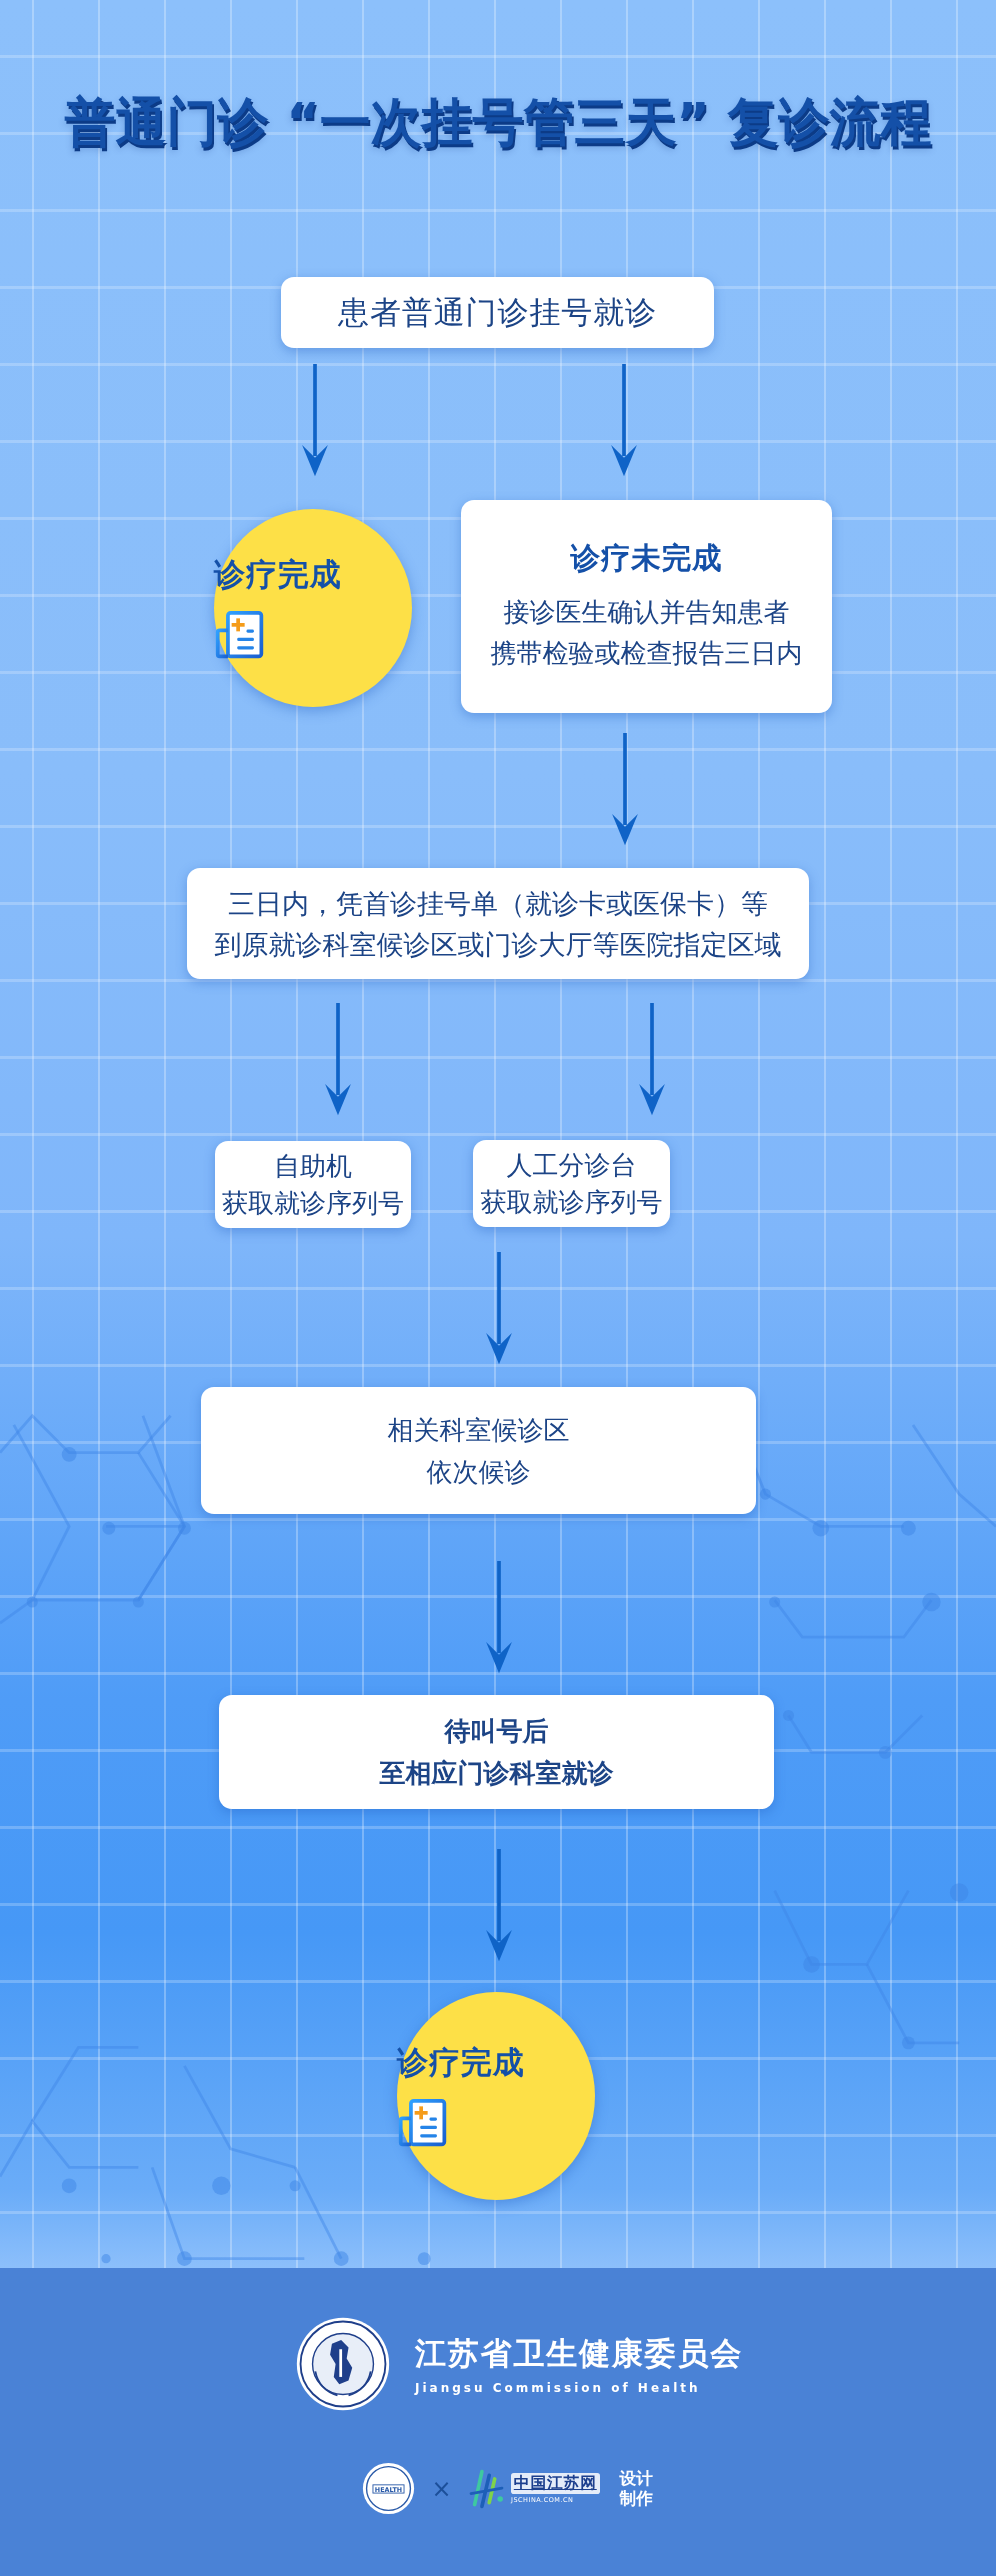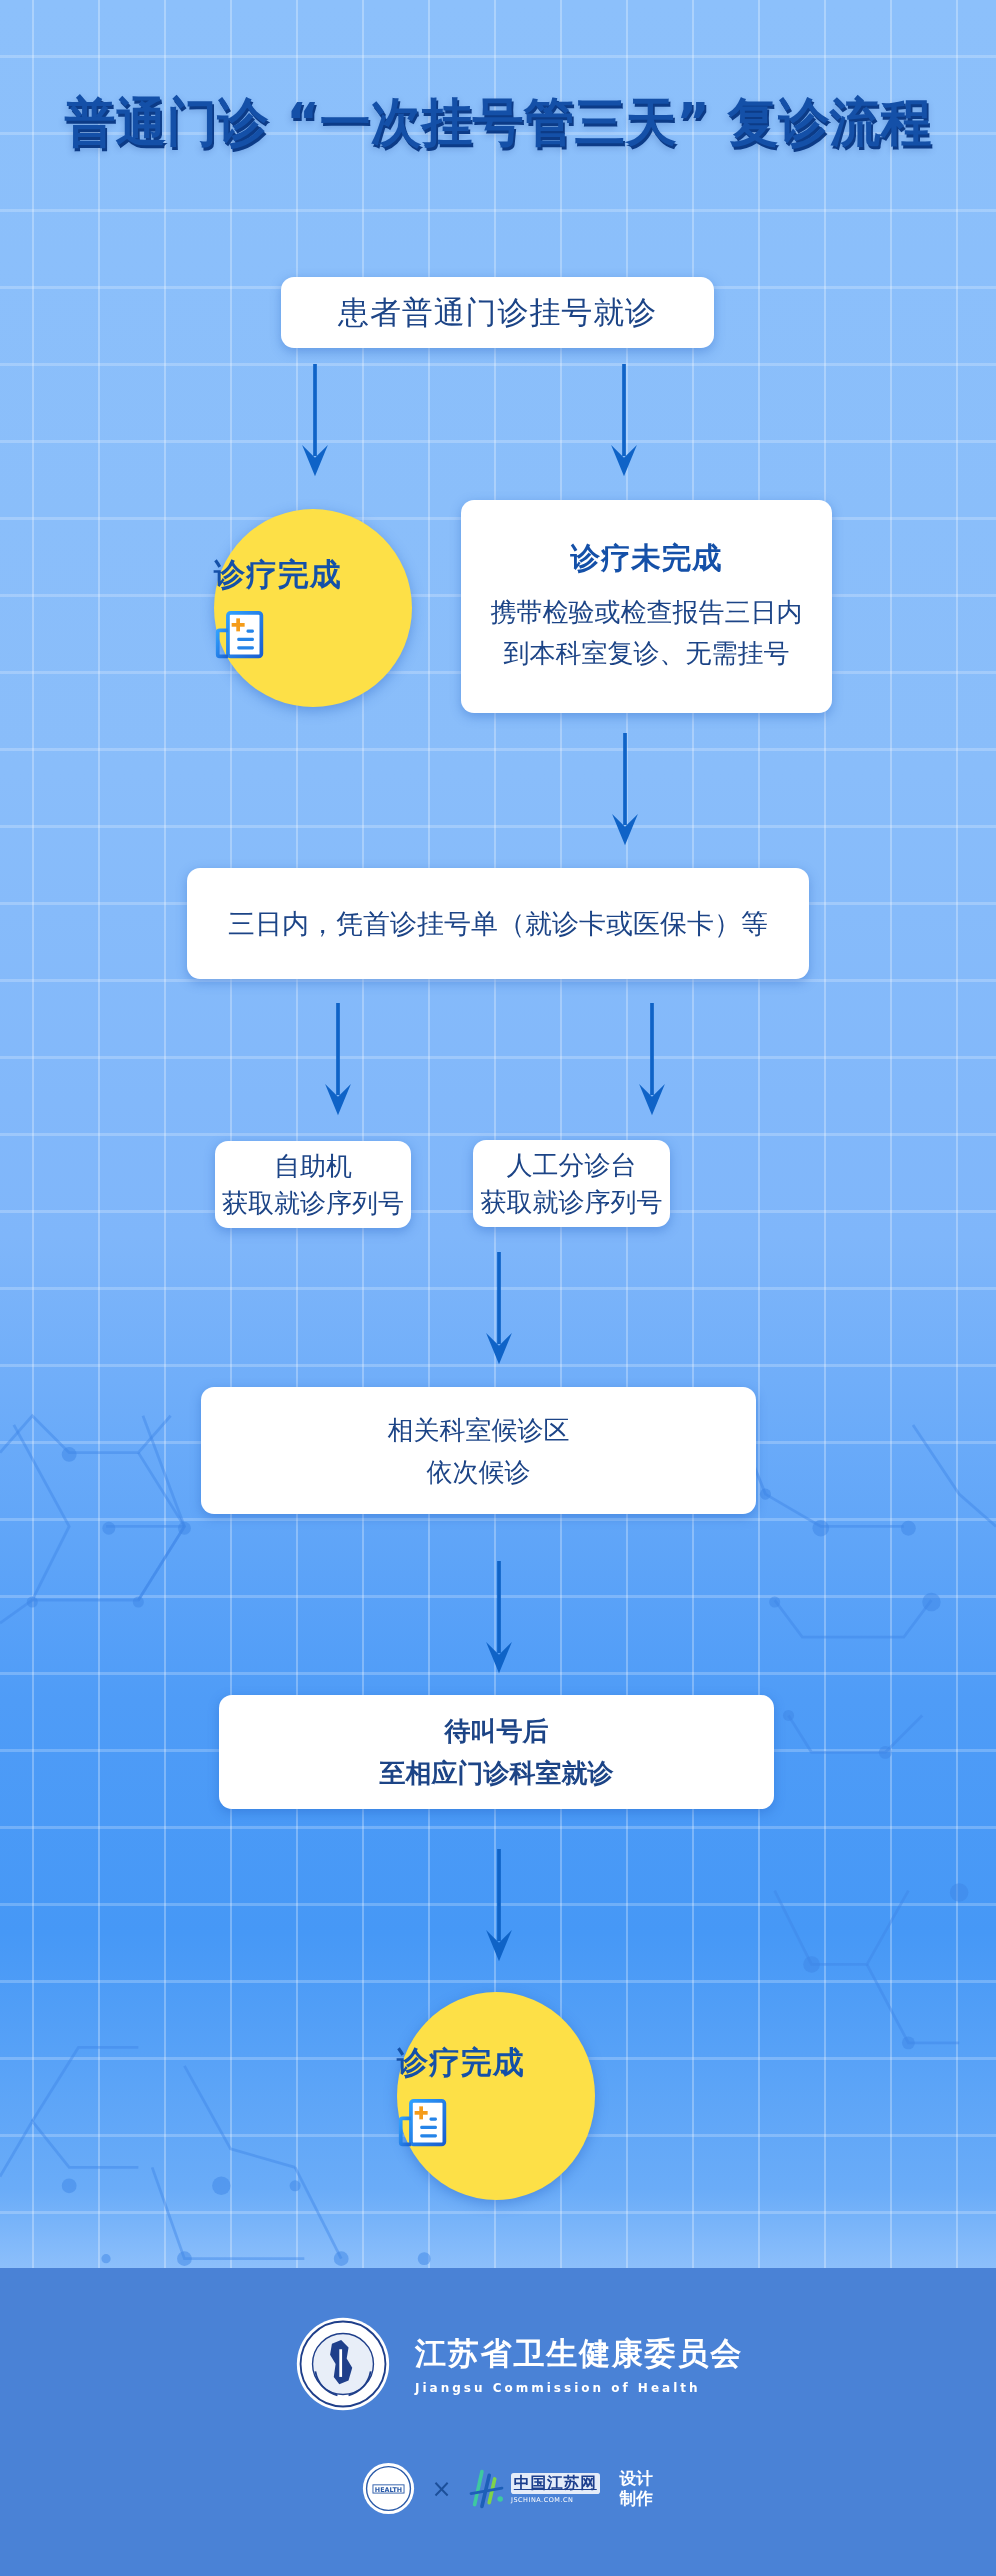--- a/index.html
+++ b/index.html
@@ -152,31 +152,32 @@
     <rect x="24" y="9" width="4" height="14" fill="#f59c1a"></rect>
     <rect x="19" y="14" width="14" height="4" fill="#f59c1a"></rect>
     <rect x="35" y="21" width="8" height="3.5" rx="1.5" fill="#2584e8"></rect>
     <rect x="25" y="30" width="18" height="3.5" rx="1.5" fill="#2584e8"></rect>
     <rect x="25" y="39" width="18" height="3.5" rx="1.5" fill="#2584e8"></rect>
   </svg>
 </div>
 
 <div class="box" style="left:461px; top:500px; width:371px; height:213px;">
   <span class="heading">诊疗未完成</span>
+  <span class="line body-txt">接诊医生确认并告知患者</span>
   <span class="line body-txt">携带检验或检查报告三日内</span>
-  <span class="line body-txt">到本科室复诊、无需挂号</span>
 </div>
 
 <svg class="arrow" style="left:611px; top:733px;" width="28" height="115" viewBox="0 0 30 125">
   <rect x="13" y="0" width="4" height="100" fill="#0f63c7"></rect>
   <path d="M1 88 L15 102 L29 88 L15 122 Z" fill="#0f63c7"></path>
 </svg>
 
 <div class="box" style="left:187px; top:868px; width:622px; height:111px;">
   <span class="line body-txt" style="font-size:27px;">三日内，凭首诊挂号单（就诊卡或医保卡）等</span>
+  <span class="line body-txt" style="font-size:27px;">到原就诊科室候诊区或门诊大厅等医院指定区域</span>
 </div>
 
 <svg class="arrow" style="left:324px; top:1003px;" width="28" height="115" viewBox="0 0 30 125">
   <rect x="13" y="0" width="4" height="100" fill="#0f63c7"></rect>
   <path d="M1 88 L15 102 L29 88 L15 122 Z" fill="#0f63c7"></path>
 </svg>
 <svg class="arrow" style="left:638px; top:1003px;" width="28" height="115" viewBox="0 0 30 125">
   <rect x="13" y="0" width="4" height="100" fill="#0f63c7"></rect>
   <path d="M1 88 L15 102 L29 88 L15 122 Z" fill="#0f63c7"></path>
 </svg>

